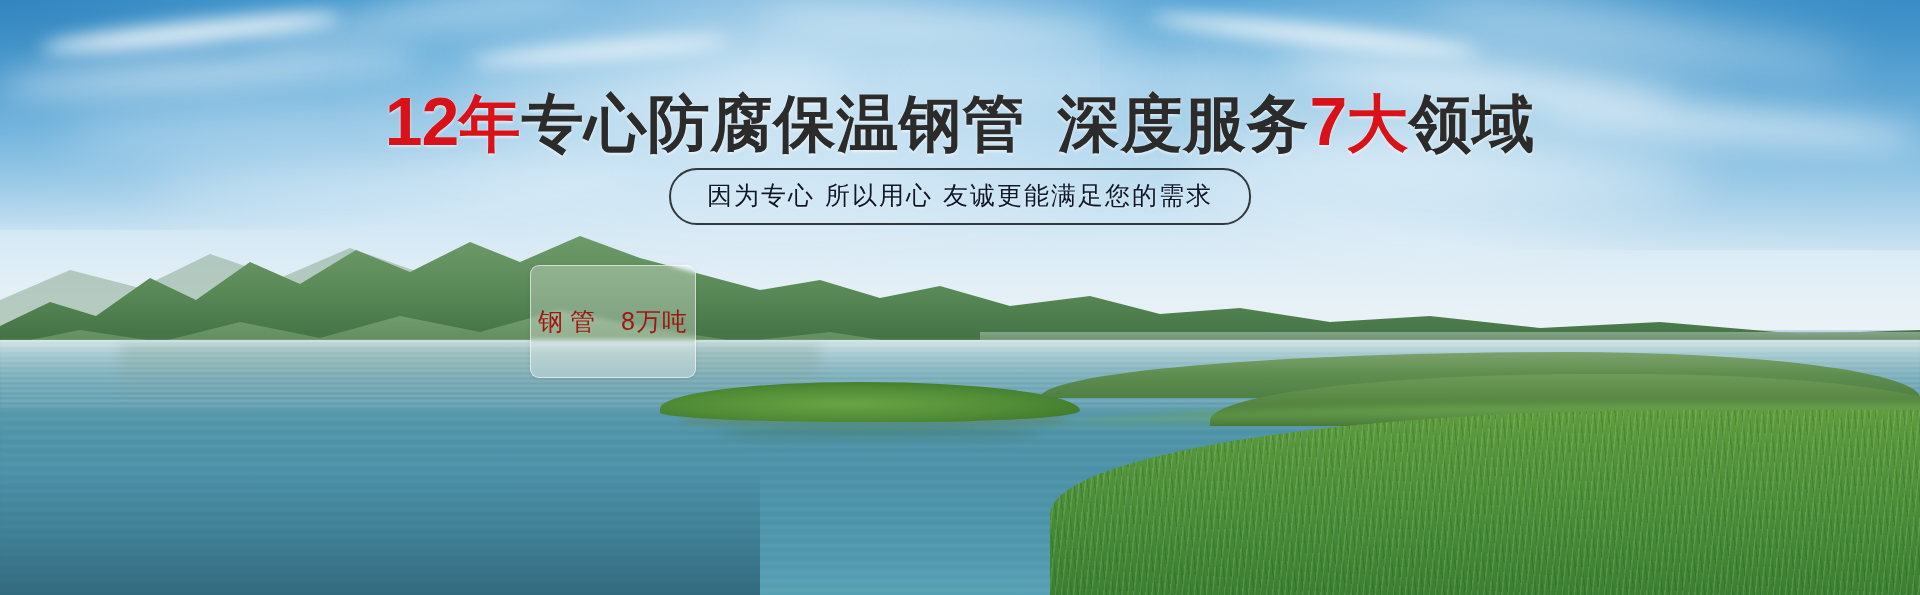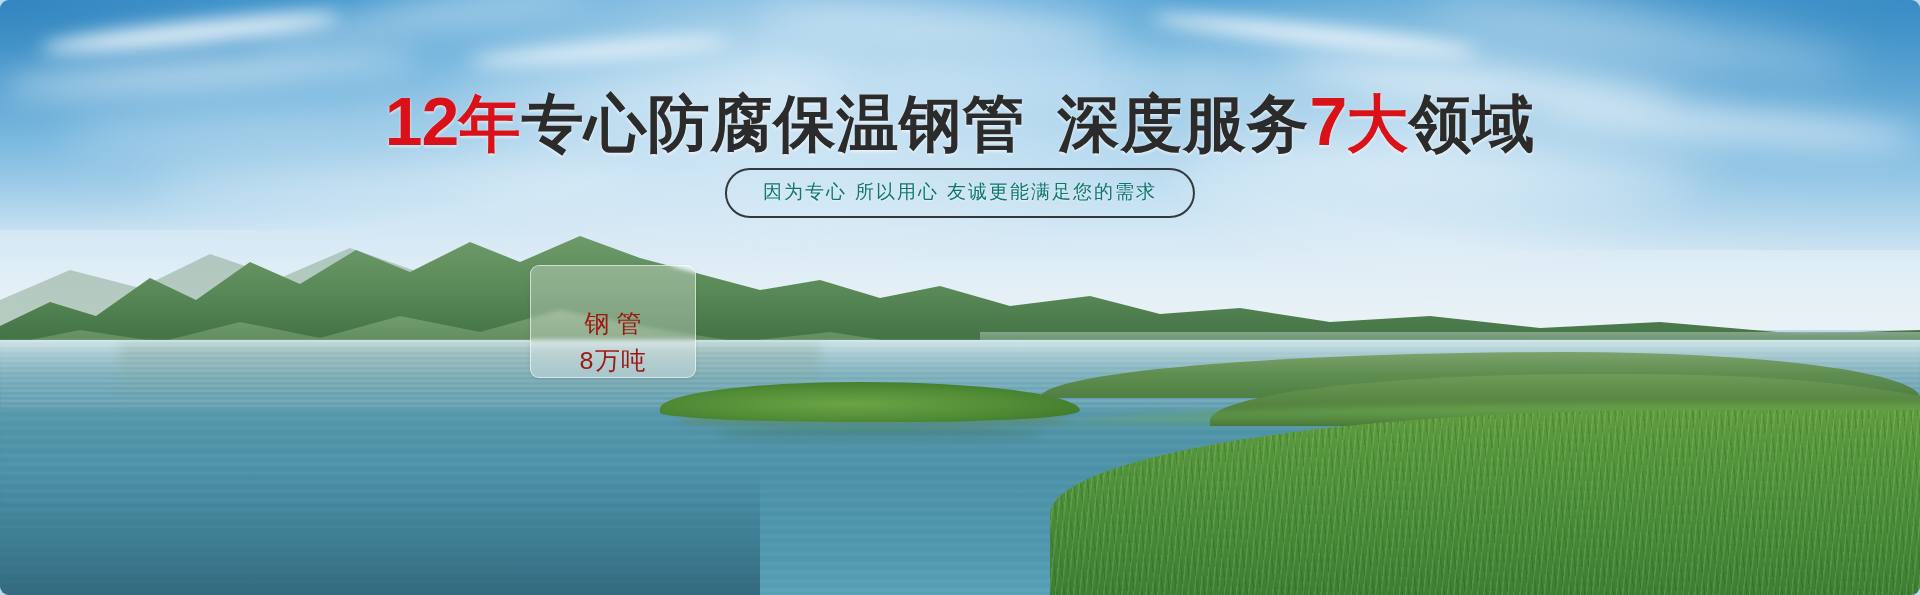--- a/index.html
+++ b/index.html
@@ -3,21 +3,20 @@
 <meta charset="utf-8">
 <style>
   * { margin:0; padding:0; box-sizing:border-box; }
   html, body { width:1920px; height:595px; overflow:hidden; }
   body { font-family:"Liberation Sans", sans-serif; background:#bcd9ee; }
 
   #banner {
     position:relative;
     width:1920px; height:595px;
     overflow:hidden;
-    border-radius:9px;
   }
 
   
   .sky {
     position:absolute; left:0; top:0; width:1920px; height:330px;
     background:
       linear-gradient(to bottom,
         #58a5d8 0%,
         #66aeda 8%,
         #7cbbe2 18%,
@@ -199,60 +198,59 @@
     letter-spacing:-1px;
   }
 
   
   .pill {
     position:absolute; left:50%; top:168px;
     transform:translateX(-50%);
     padding:9px 36px 11px;
     border:2px solid #33383c;
     border-radius:28px;
-    font-size:19px;
+    font-size:25px;
     letter-spacing:2px;
-    color:#0f766e;
+    color:#0f172a;
     white-space:nowrap;
     background:transparent;
     font-family:"DejaVu Sans","Liberation Sans",sans-serif;
     text-shadow:0 1px 2px rgba(255,255,255,.55);
   }
 
   
   .cards {
     position:absolute; left:530px; top:265px;
     display:flex;
     gap:7px;
   }
   .card {
     width:166px; height:113px;
     background:rgba(255,255,255,.30);
     border:1px solid rgba(255,255,255,.60);
     border-radius:9px;
     backdrop-filter:blur(2px);
     display:flex;
-    flex-direction:column;
     align-items:center;
-    justify-content:flex-end;
-    gap:4px;
+    justify-content:flex-start;
+    gap:19px;
     box-shadow:0 1px 4px rgba(0,0,0,.08);
   }
   .card-label {
     font-size:25px;
     letter-spacing:7px;
     text-indent:7px;
     color:#9d1612;
     font-family:"DejaVu Sans","Liberation Sans",sans-serif;
   }
   .card-value {
     font-size:25px;
     letter-spacing:1px;
     color:#9d1612;
-    font-family:Liberation Mono, monospace;
+    font-family:Liberation Sans, sans-serif;
     display:flex;
     align-items:baseline;
   }
   .card-value sup {
     font-size:15px;
     vertical-align:super;
     line-height:0;
     position:relative;
     top:-7px;
   }

